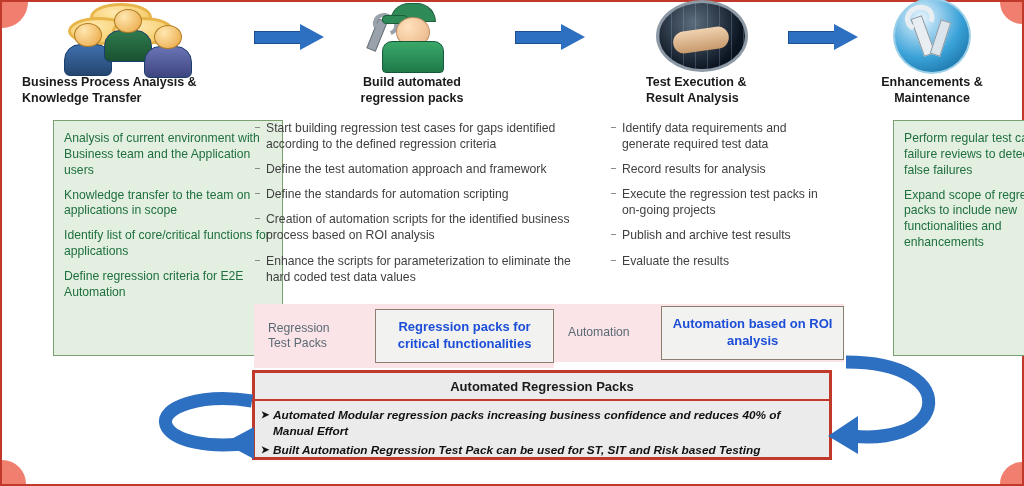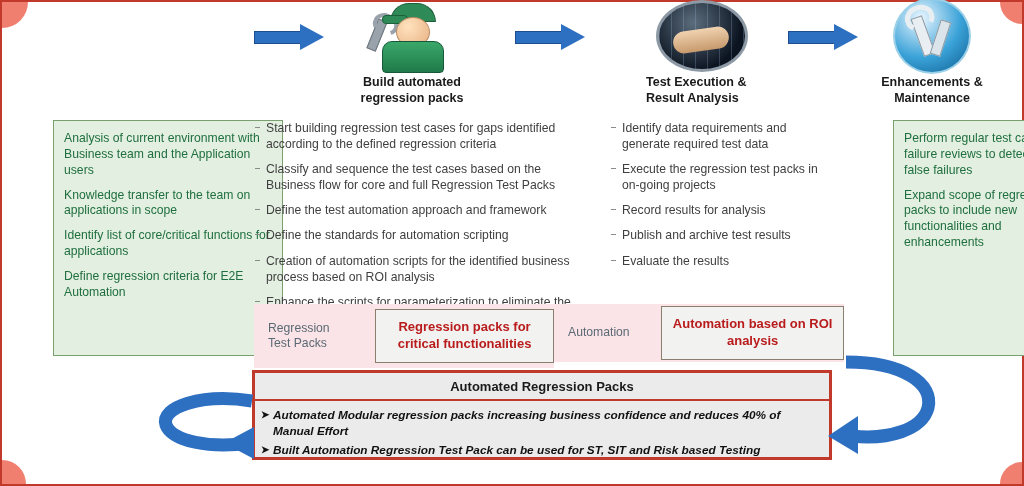--- a/index.html
+++ b/index.html
@@ -244,21 +244,21 @@
     color: #5a6a75;
     padding-left: 14px;
     width: 94px;
     line-height: 1.25;
   }
   .pink-box .pb-card {
     background: #f2f2f0;
     border: 1px solid #8a7f6e;
     font-size: 13px;
     font-weight: bold;
-    color: #b91c1c;
+    color: #1d4ed8;
     text-align: center;
     line-height: 1.3;
     padding: 9px 6px;
   }
   .pink-1 { left: 252px; top: 302px; width: 300px; height: 64px; gap: 20px; }
   .pink-1 .pb-card { width: 178px; }
   .pink-2 { left: 552px; top: 302px; width: 290px; height: 58px; }
   .pink-2 .pb-card { width: 170px; }
 
   
@@ -324,20 +324,43 @@
 
 <div id="page">
 
   <div class="corner-deco deco-tl"></div>
   <div class="corner-deco deco-bl"></div>
   <div class="corner-deco deco-tr"></div>
   <div class="corner-deco deco-br"></div>
 
   <div class="phase-row">
 
+    <div class="phase p1">
+      <div class="phase-icon">
+        <div class="people-icon">
+          <div class="ellipse" style="left:42px; top:0px; width:56px; height:22px;"></div>
+          <div class="ellipse" style="left:20px; top:14px; width:56px; height:22px;"></div>
+          <div class="ellipse" style="left:64px; top:14px; width:56px; height:22px;"></div>
+          <div class="person" style="left:16px; top:20px;">
+            <div class="head-c"></div>
+            <div class="body-c" style="background:linear-gradient(#3f6fae,#24466f);"></div>
+          </div>
+          <div class="person" style="left:56px; top:6px;">
+            <div class="head-c"></div>
+            <div class="body-c" style="background:linear-gradient(#2f7a4e,#1a5130);"></div>
+          </div>
+          <div class="person" style="left:96px; top:22px;">
+            <div class="head-c"></div>
+            <div class="body-c" style="background:linear-gradient(#6a74b5,#3e4680);"></div>
+          </div>
+        </div>
+      </div>
+      <div class="phase-title" style="white-space:pre-line">Business Process Analysis &amp;
+Knowledge Transfer</div>
+    </div>
 
     <div class="arrow a1">
       <div class="shaft"></div>
         <div class="head"></div>
     </div>
 
     <div class="phase p2">
       <div class="phase-icon">
         <div class="builder-icon">
           <div class="wrench"></div>
@@ -388,33 +411,32 @@
       <li>Analysis of current environment with Business team and the Application users</li>
       <li>Knowledge transfer to the team on applications in scope</li>
       <li>Identify list of core/critical functions for  applications</li>
       <li>Define regression criteria for E2E Automation</li>
     </ul>
   </div>
 
   <div class="mid-col col-build">
     <ul>
       <li>Start building  regression test cases for gaps identified according to the defined regression criteria</li>
-      <li>Classify and sequence the test cases based on the Business flow for core and full Regression Test Packs</li>
       <li>Define the test automation approach and framework</li>
       <li>Define the standards for automation scripting</li>
       <li>Creation of automation scripts for the identified business process based on ROI analysis</li>
       <li>Enhance the scripts for parameterization to eliminate the hard coded test data values</li>
     </ul>
   </div>
 
   <div class="mid-col col-exec">
     <ul>
       <li>Identify data requirements and generate required test data</li>
+      <li>Record results for analysis</li>
       <li>Execute the  regression test packs in on-going projects</li>
-      <li>Record results for analysis</li>
       <li>Publish and archive test results</li>
       <li>Evaluate the results</li>
     </ul>
   </div>
 
   <div class="panel-green panel-right">
     <ul class="bullets">
       <li>Perform regular test case failure reviews to detect false failures</li>
       <li>Expand scope of regression packs to include new functionalities and enhancements</li>
     </ul>

